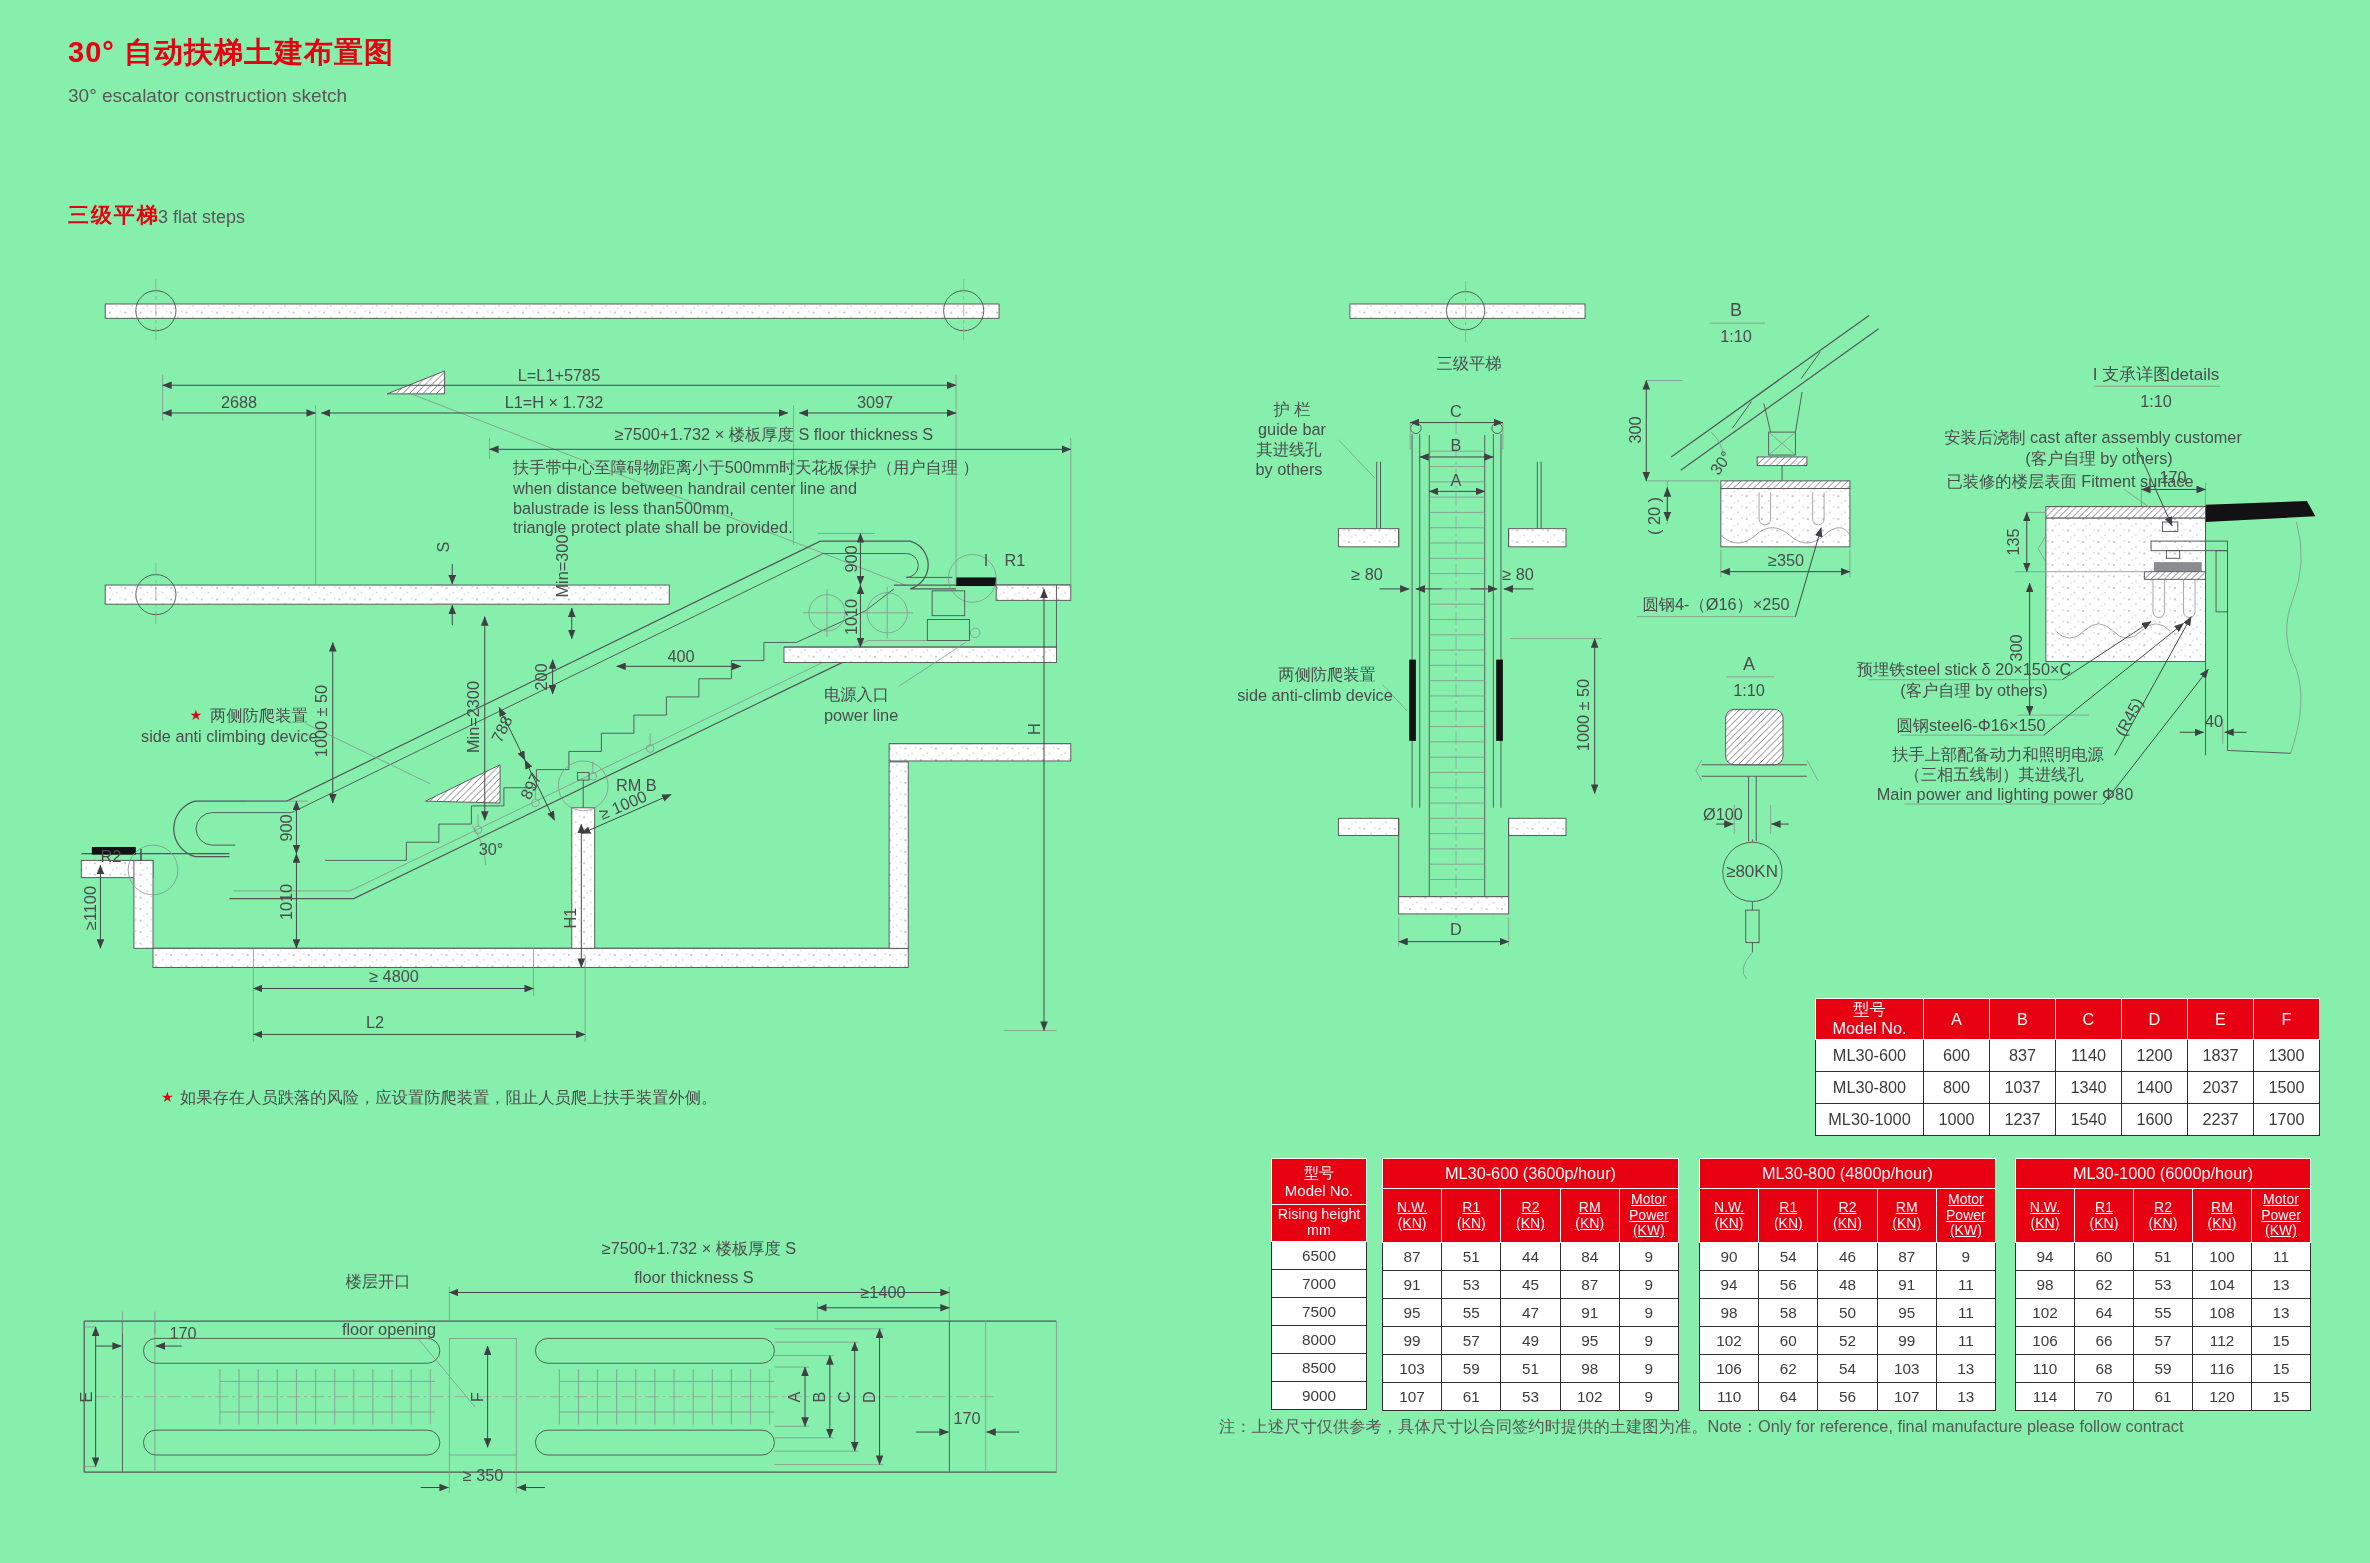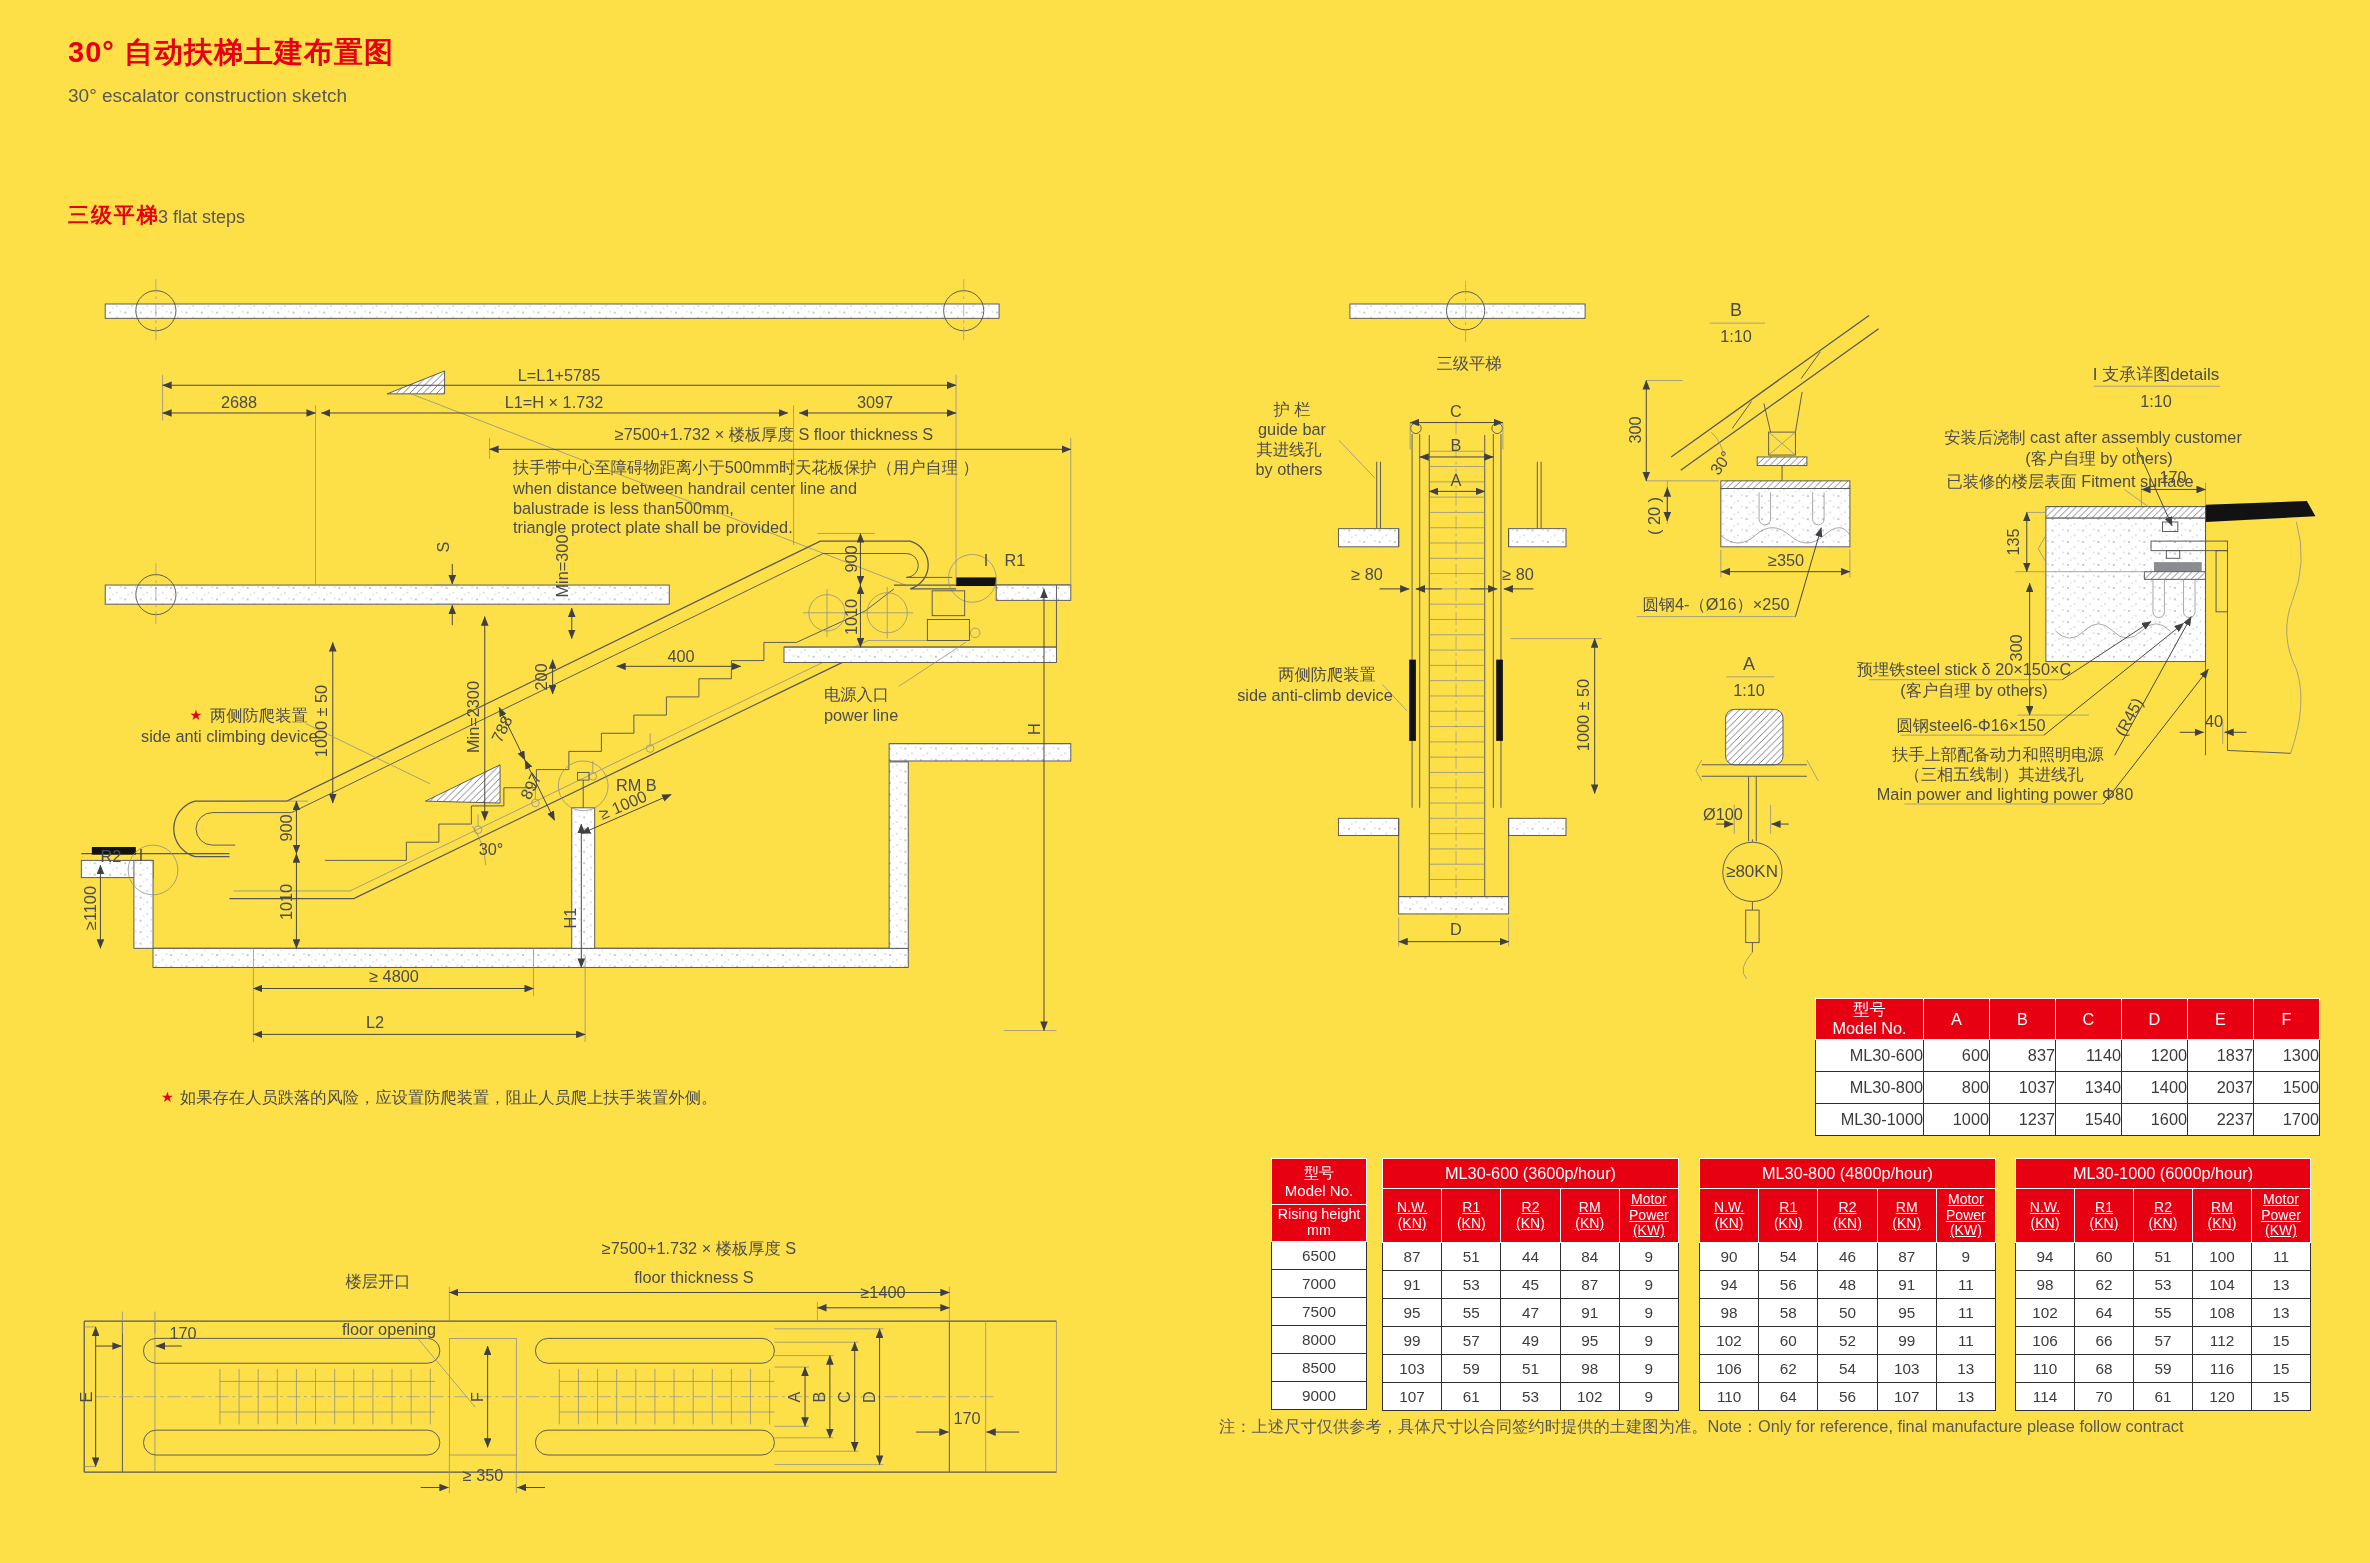--- a/index.html
+++ b/index.html
@@ -1,16 +1,16 @@
 <!DOCTYPE html>
 <html><head>
 <meta charset="utf-8">
 <style>
   html,body { margin:0; padding:0; background:#ffffff; }
-  #sheet { position:relative; width:2371px; height:1564px; background:#fde047; overflow:hidden;
+  #sheet { position:relative; width:2371px; height:1564px; background:#86efac; overflow:hidden;
            font-family:"Liberation Sans", sans-serif; }
   #art { position:absolute; left:0; top:0; z-index:1; }
   .lbl { position:absolute; z-index:3; font-size:16.3px; color:#4b4c4f; white-space:nowrap;
          transform:translate(-50%,-50%); line-height:1.15; }
   .la  { transform:translate(0,-50%); }
   .rot { transform:translate(-50%,-50%) rotate(-90deg); }
   .rot65 { transform:translate(-50%,-50%) rotate(-64deg); }
   .rot55 { transform:translate(-50%,-50%) rotate(-55deg); }
   .rot60 { transform:translate(-50%,-50%) rotate(-62deg); }
   .rot24 { transform:translate(-50%,-50%) rotate(-23deg); }
@@ -33,21 +33,21 @@
   
   table.spec { position:absolute; z-index:4; border-collapse:collapse; table-layout:fixed;
                background:#fff; font-family:"Liberation Sans", sans-serif; }
   table.spec td, table.spec th { border:1px solid #2e2e31; text-align:center; vertical-align:middle;
                color:#3b3b3d; font-weight:normal; padding:0; white-space:pre-line; }
   table.spec th.rd { background:#e60012; color:#ffffff; border:1px solid #ffffff; }
   table.spec tr.tt th { height:29px; font-size:16.3px; }
   table.spec tr.sh th { height:53px; font-size:14px; line-height:1.12;text-decoration:underline; }
   table.spec tr.bd td { height:27px; font-size:15.3px; }
   #dim-table tr.hh th { height:40px; font-size:16.3px; line-height:1.15; }
-  #dim-table tr.bd td { height:31px; font-size:16.3px;text-align:right; }
+  #dim-table tr.bd td { height:31px; font-size:16.3px; }
   #rising-table tr.h1 th { height:45px; font-size:15px; line-height:1.15; }
   #rising-table tr.h2 th { height:36px; font-size:14.3px; line-height:1.1; }
 </style>
 </head>
 <body>
 
 <div id="sheet">
 
 <svg id="art" width="2371" height="1564" viewBox="0 0 2480 1636">
   <defs>

